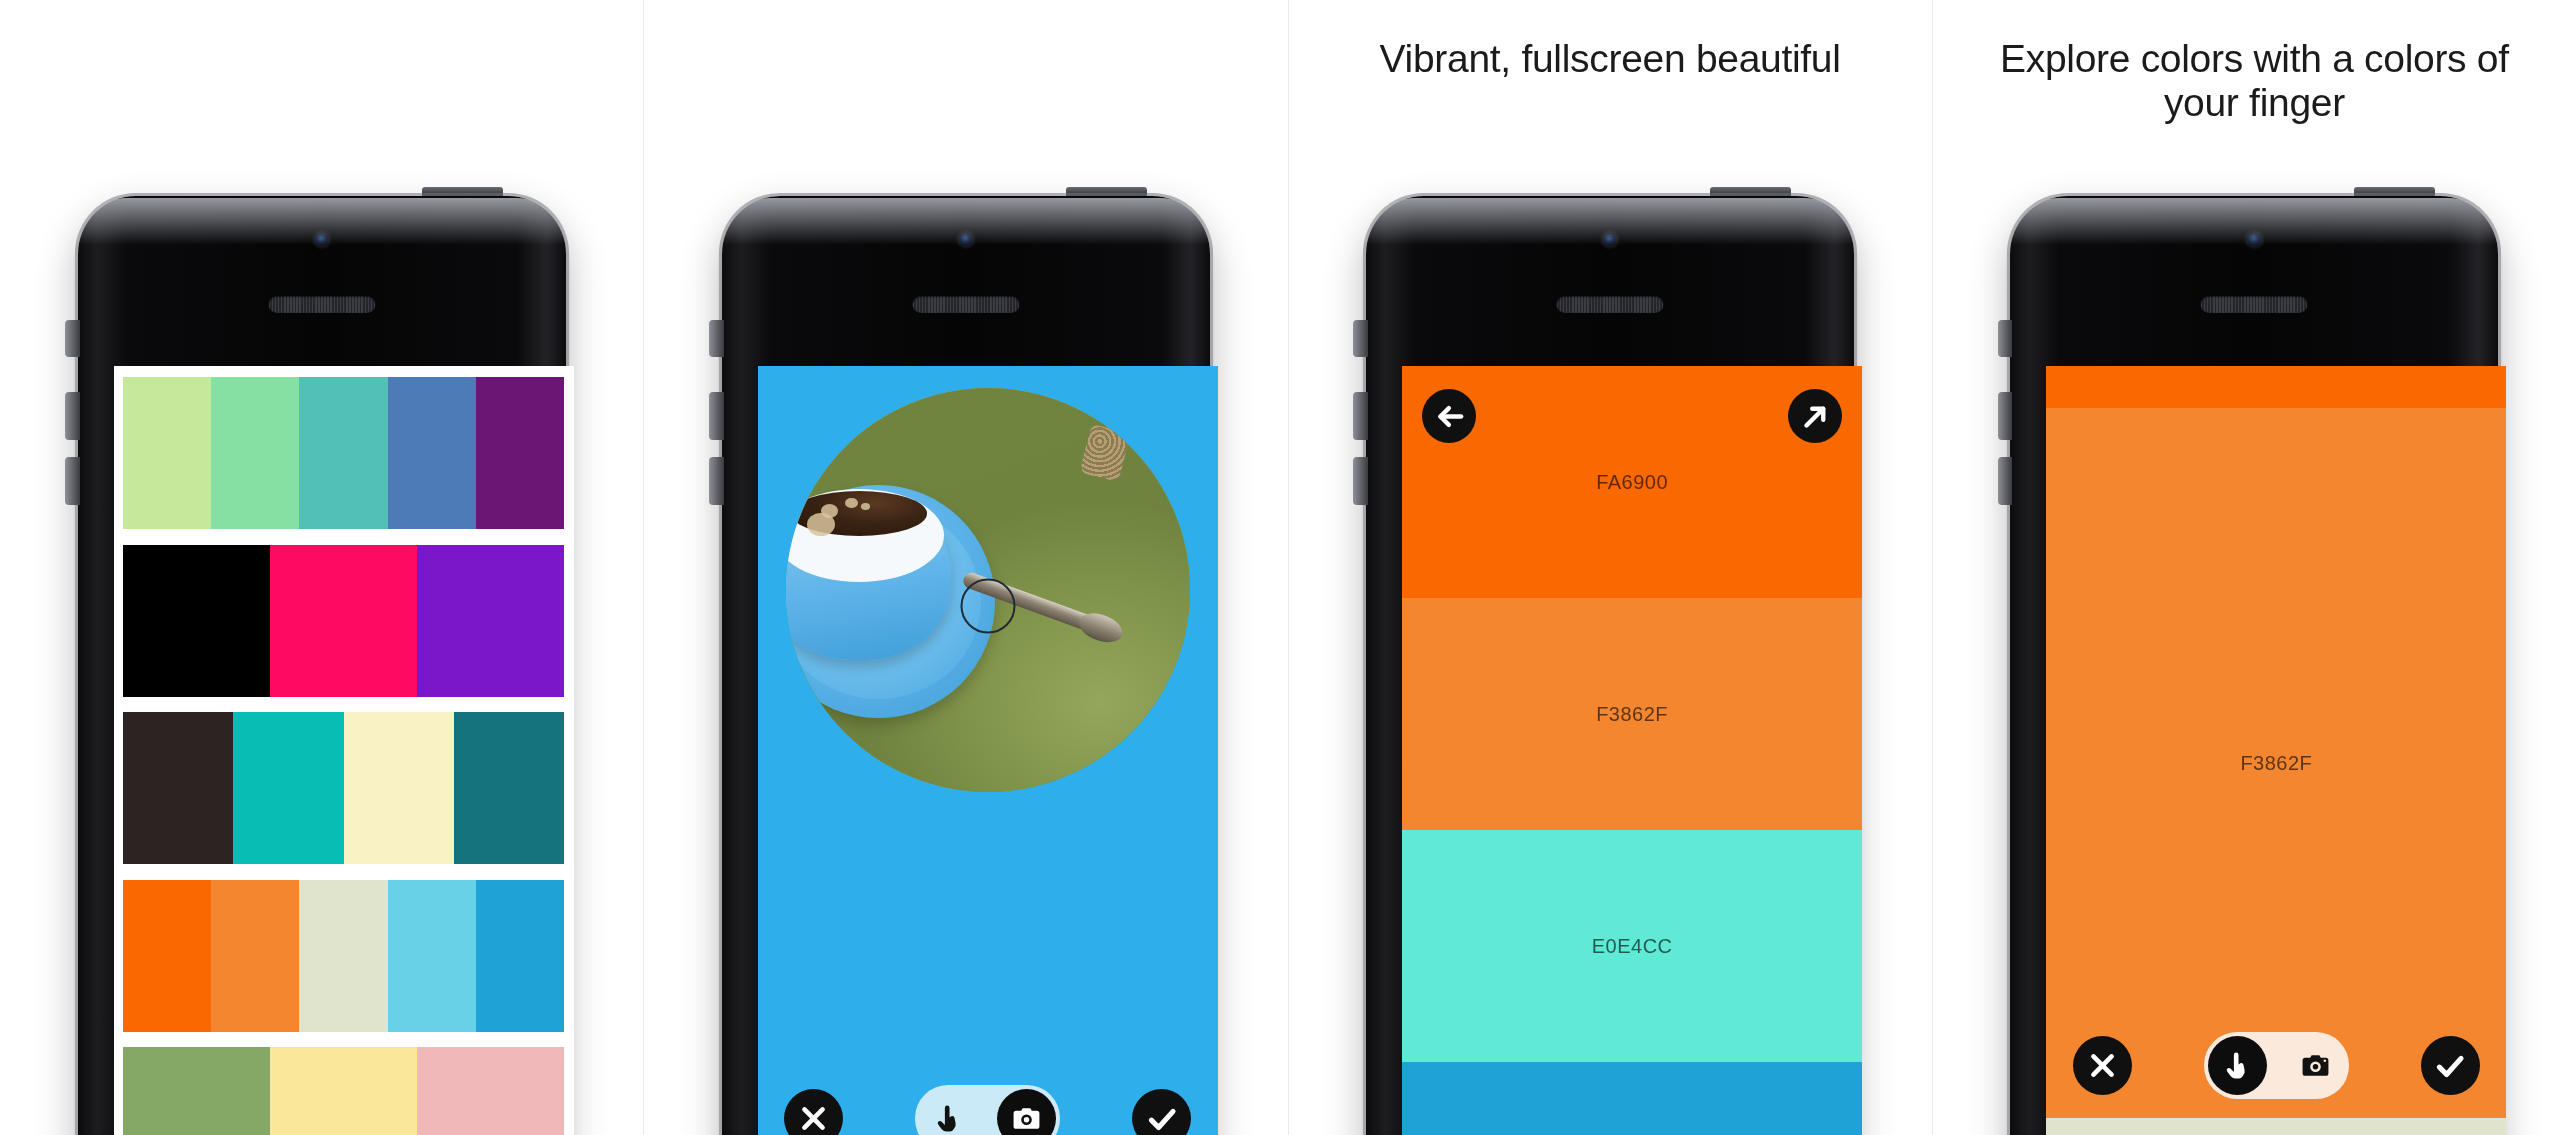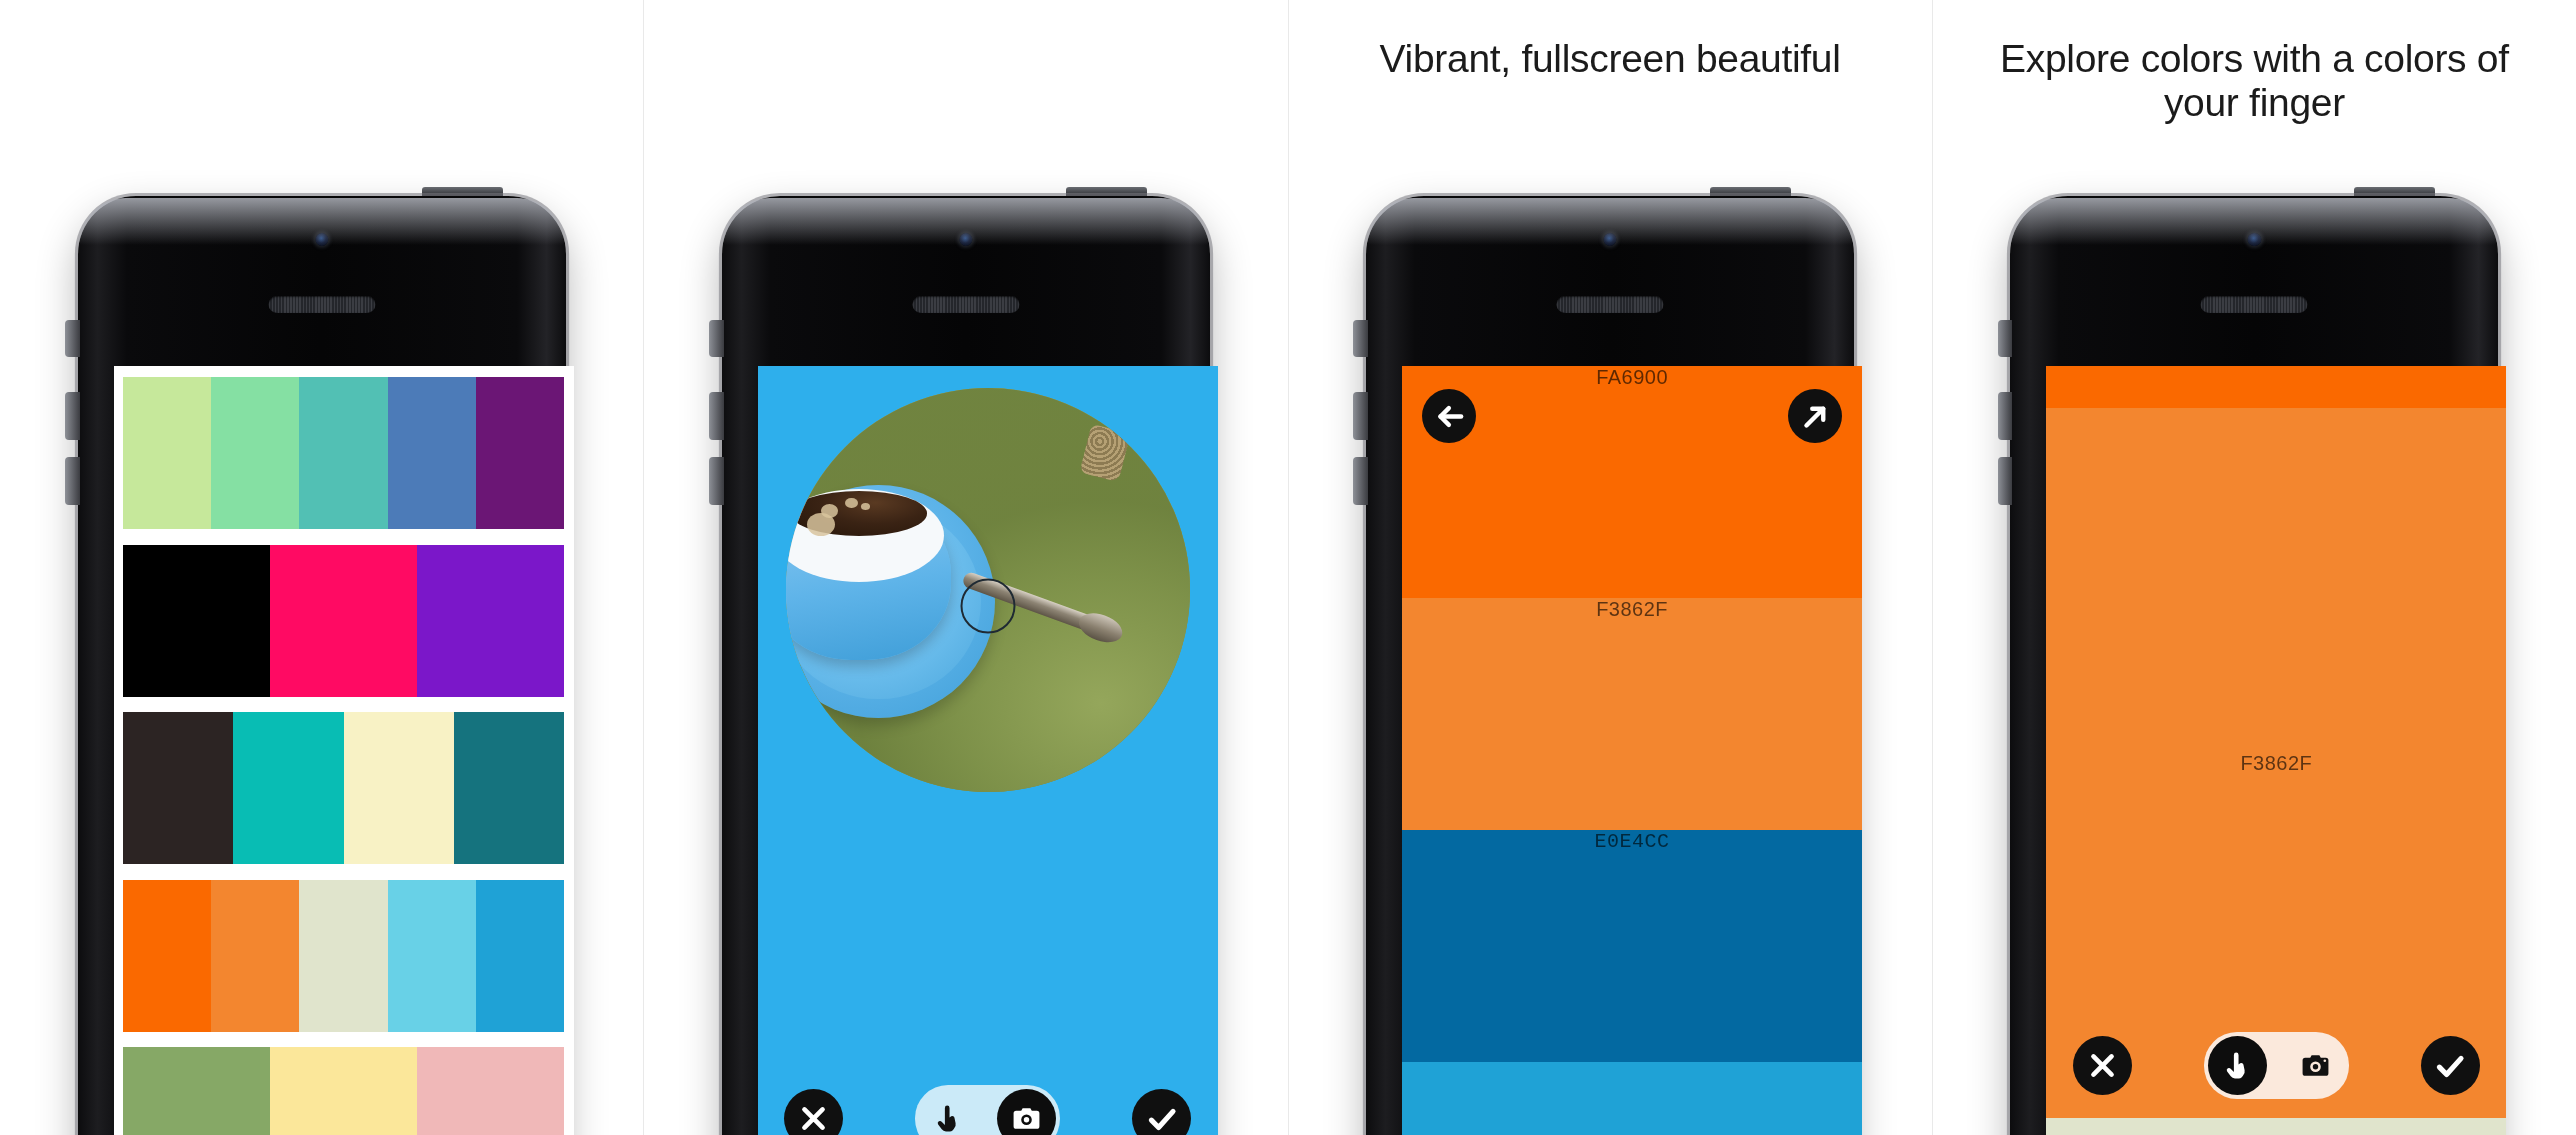--- a/index.html
+++ b/index.html
@@ -259,21 +259,21 @@
   }
   .toggle-slot.left{left:3.9px;}
   .toggle-slot.right{right:3.9px;}
   .glyph{width:31px;height:31px;display:block;}
   .glyph.lg{width:34px;height:34px;}
 
   
   .fs-palette{position:absolute;inset:0;display:flex;flex-direction:column;}
   .fs-stripe{
     flex:1 1 0;
-    display:flex;justify-content:center;
+    display:flex;align-items:center;justify-content:center;
     position:relative;
   }
   .fs-label{
     font-size:20px;
     color:rgba(0,0,0,.62);
     letter-spacing:0.5px;
   }
   .fs-topbar{
     position:absolute;
     top:23px;left:0;right:0;
@@ -436,21 +436,21 @@
         <div class="earpiece"></div>
         <div class="screen">
 
           <div class="fs-palette" id="p2stripes">
               <div class="fs-stripe" style="background: rgb(250, 105, 0); flex-grow: 1;">
                 <div class="fs-label">FA6900</div>
               </div>
               <div class="fs-stripe" style="background: rgb(243, 134, 47); flex-grow: 1;">
                 <div class="fs-label">F3862F</div>
               </div>
-              <div class="fs-stripe" style="background: #0369a1; flex-grow: 1; font-family: Liberation Mono, monospace;">
+              <div class="fs-stripe" style="background: #5eead4; flex-grow: 1;">
                 <div class="fs-label">E0E4CC</div>
               </div>
               <div class="fs-stripe" style="background: rgb(31, 162, 214); flex-grow: 0.46;"></div>
             </div>
 
           <div class="fs-topbar">
             <div class="round-btn">
               <svg class="glyph" viewBox="0 0 24 24">
                 <path d="M21 12 H5" stroke="#fff" stroke-width="3.4" stroke-linecap="round"></path>
                 <path d="M11.5 5.5 L5 12 L11.5 18.5" stroke="#fff" stroke-width="3.4" fill="none" stroke-linecap="round" stroke-linejoin="round"></path>

